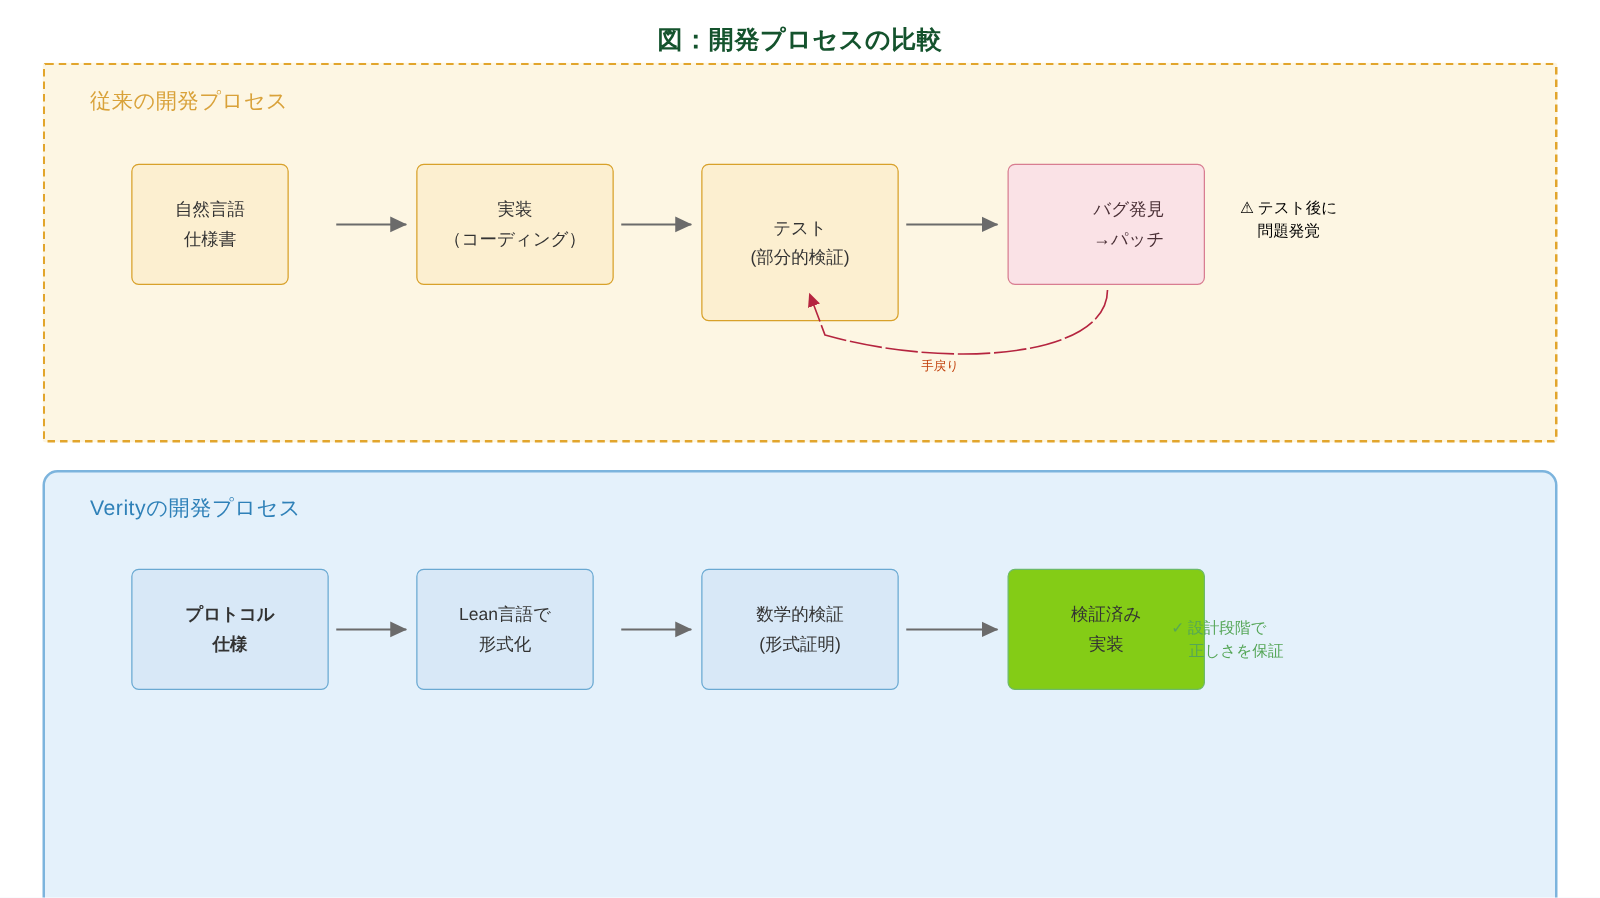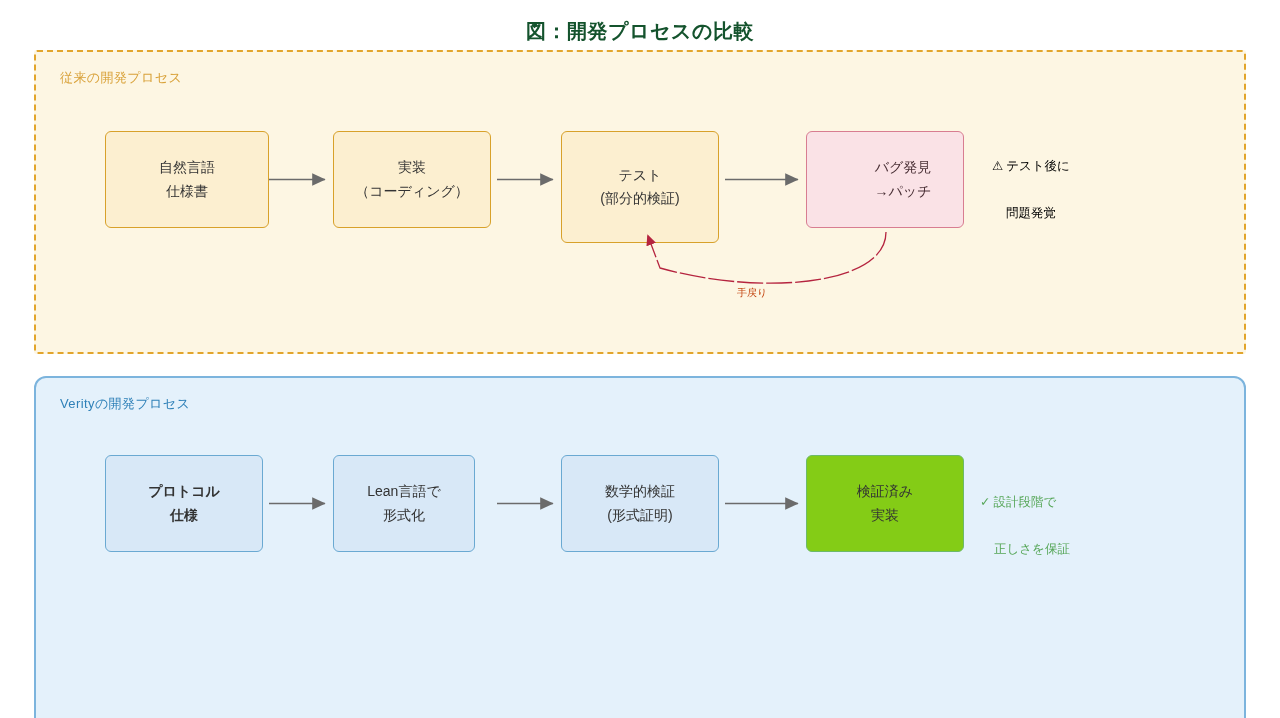--- a/index.html
+++ b/index.html
@@ -46,23 +46,23 @@
     left: 34px;
     top: 376px;
     width: 1212px;
     height: 390px;
     background: #e4f1fb;
     border: 2px solid #7cb4dd;
     border-radius: 12px;
   }
   .panel-title {
     position: absolute;
-    left: 24px;
+    left: 36px;
     top: 17px;
-    font-size: 13px;
+    font-size: 17px;
     letter-spacing: 0.4px;
   }
   #panel-legacy .panel-title { color: #d9a23a; }
   #panel-verity .panel-title { color: #2f81b8; }
 
   
   .node {
     position: absolute;
     box-sizing: border-box;
     display: flex;
@@ -90,23 +90,23 @@
   .node-blue {
     background: #d8e8f7;
     border: 1.6px solid #6aa9d2;
   }
   .node-green {
     background: #84cc16;
     border: 1.6px solid #6cba68;
   }
 
   
-  #legacy-node-1 { left: 105px; top: 131px; width: 164px; height: 97px; }
+  #legacy-node-1 { left: 105px; top: 131px; width: 126px; height: 97px; }
   #legacy-node-2 { left: 333px; top: 131px; width: 158px; height: 97px; }
-  #legacy-node-3 { left: 561px; top: 131px; width: 158px; height: 112px; }
+  #legacy-node-3 { left: 561px; top: 131px; width: 158px; height: 126px; }
   #legacy-node-4 { left: 806px; top: 131px; width: 158px; height: 97px; }
 
   
   #verity-node-1 { left: 105px; top: 455px; width: 158px; height: 97px; font-weight: bold; }
   #verity-node-2 { left: 333px; top: 455px; width: 142px; height: 97px; }
   #verity-node-3 { left: 561px; top: 455px; width: 158px; height: 97px; }
   #verity-node-4 { left: 806px; top: 455px; width: 158px; height: 97px; }
 
   
   .side-note {
@@ -114,27 +114,27 @@
     font-size: 12.5px;
     line-height: 1.5;
     white-space: pre-line;
   }
   #legacy-note {
     left: 992px;
     top: 138px;
     color: #000000;
   }
   #verity-note {
-    left: 980px;
+    left: 937px;
     top: 474px;
     color: #55a657;
   }
   .note-mark { margin-right: 3px; }
   .note-body { display: inline; }
-  .note-second { display: block; margin-left: 14px; margin-top: 28px; }
+  .note-second { display: block; margin-left: 14px; }
 
   
   #connector-layer {
     position: absolute;
     left: 0;
     top: 0;
     width: 1280px;
     height: 718px;
     pointer-events: none;
   }

